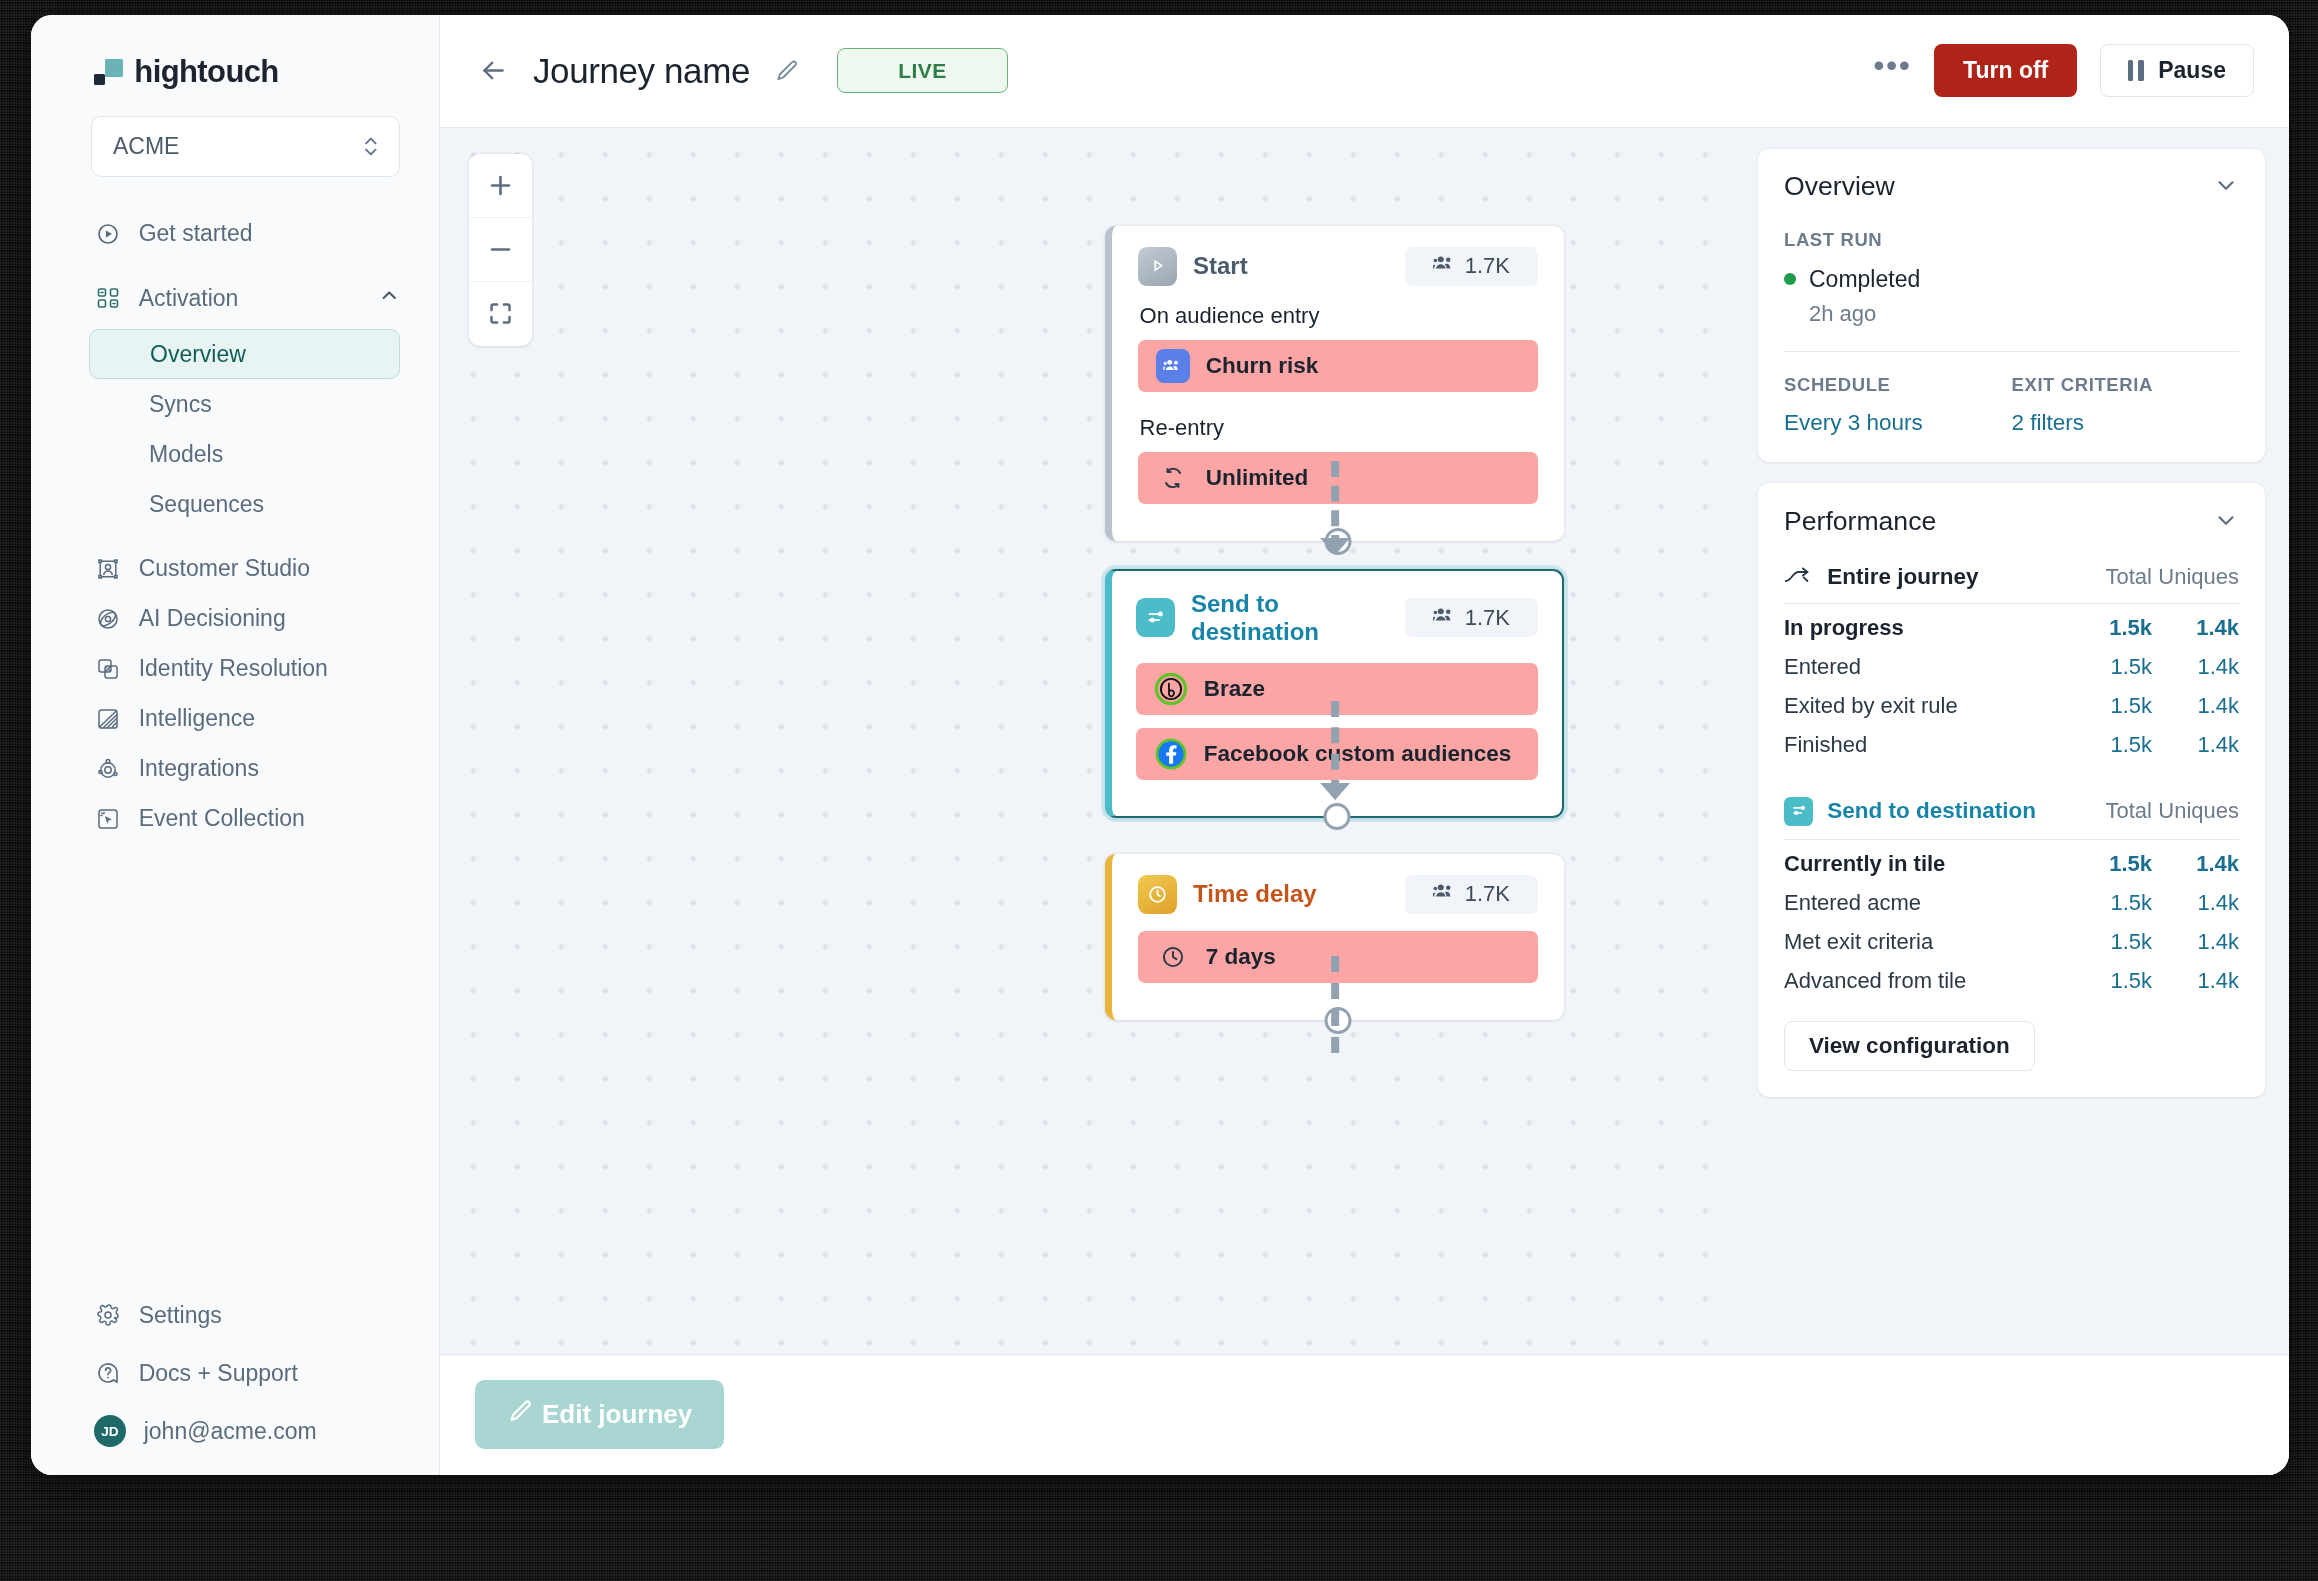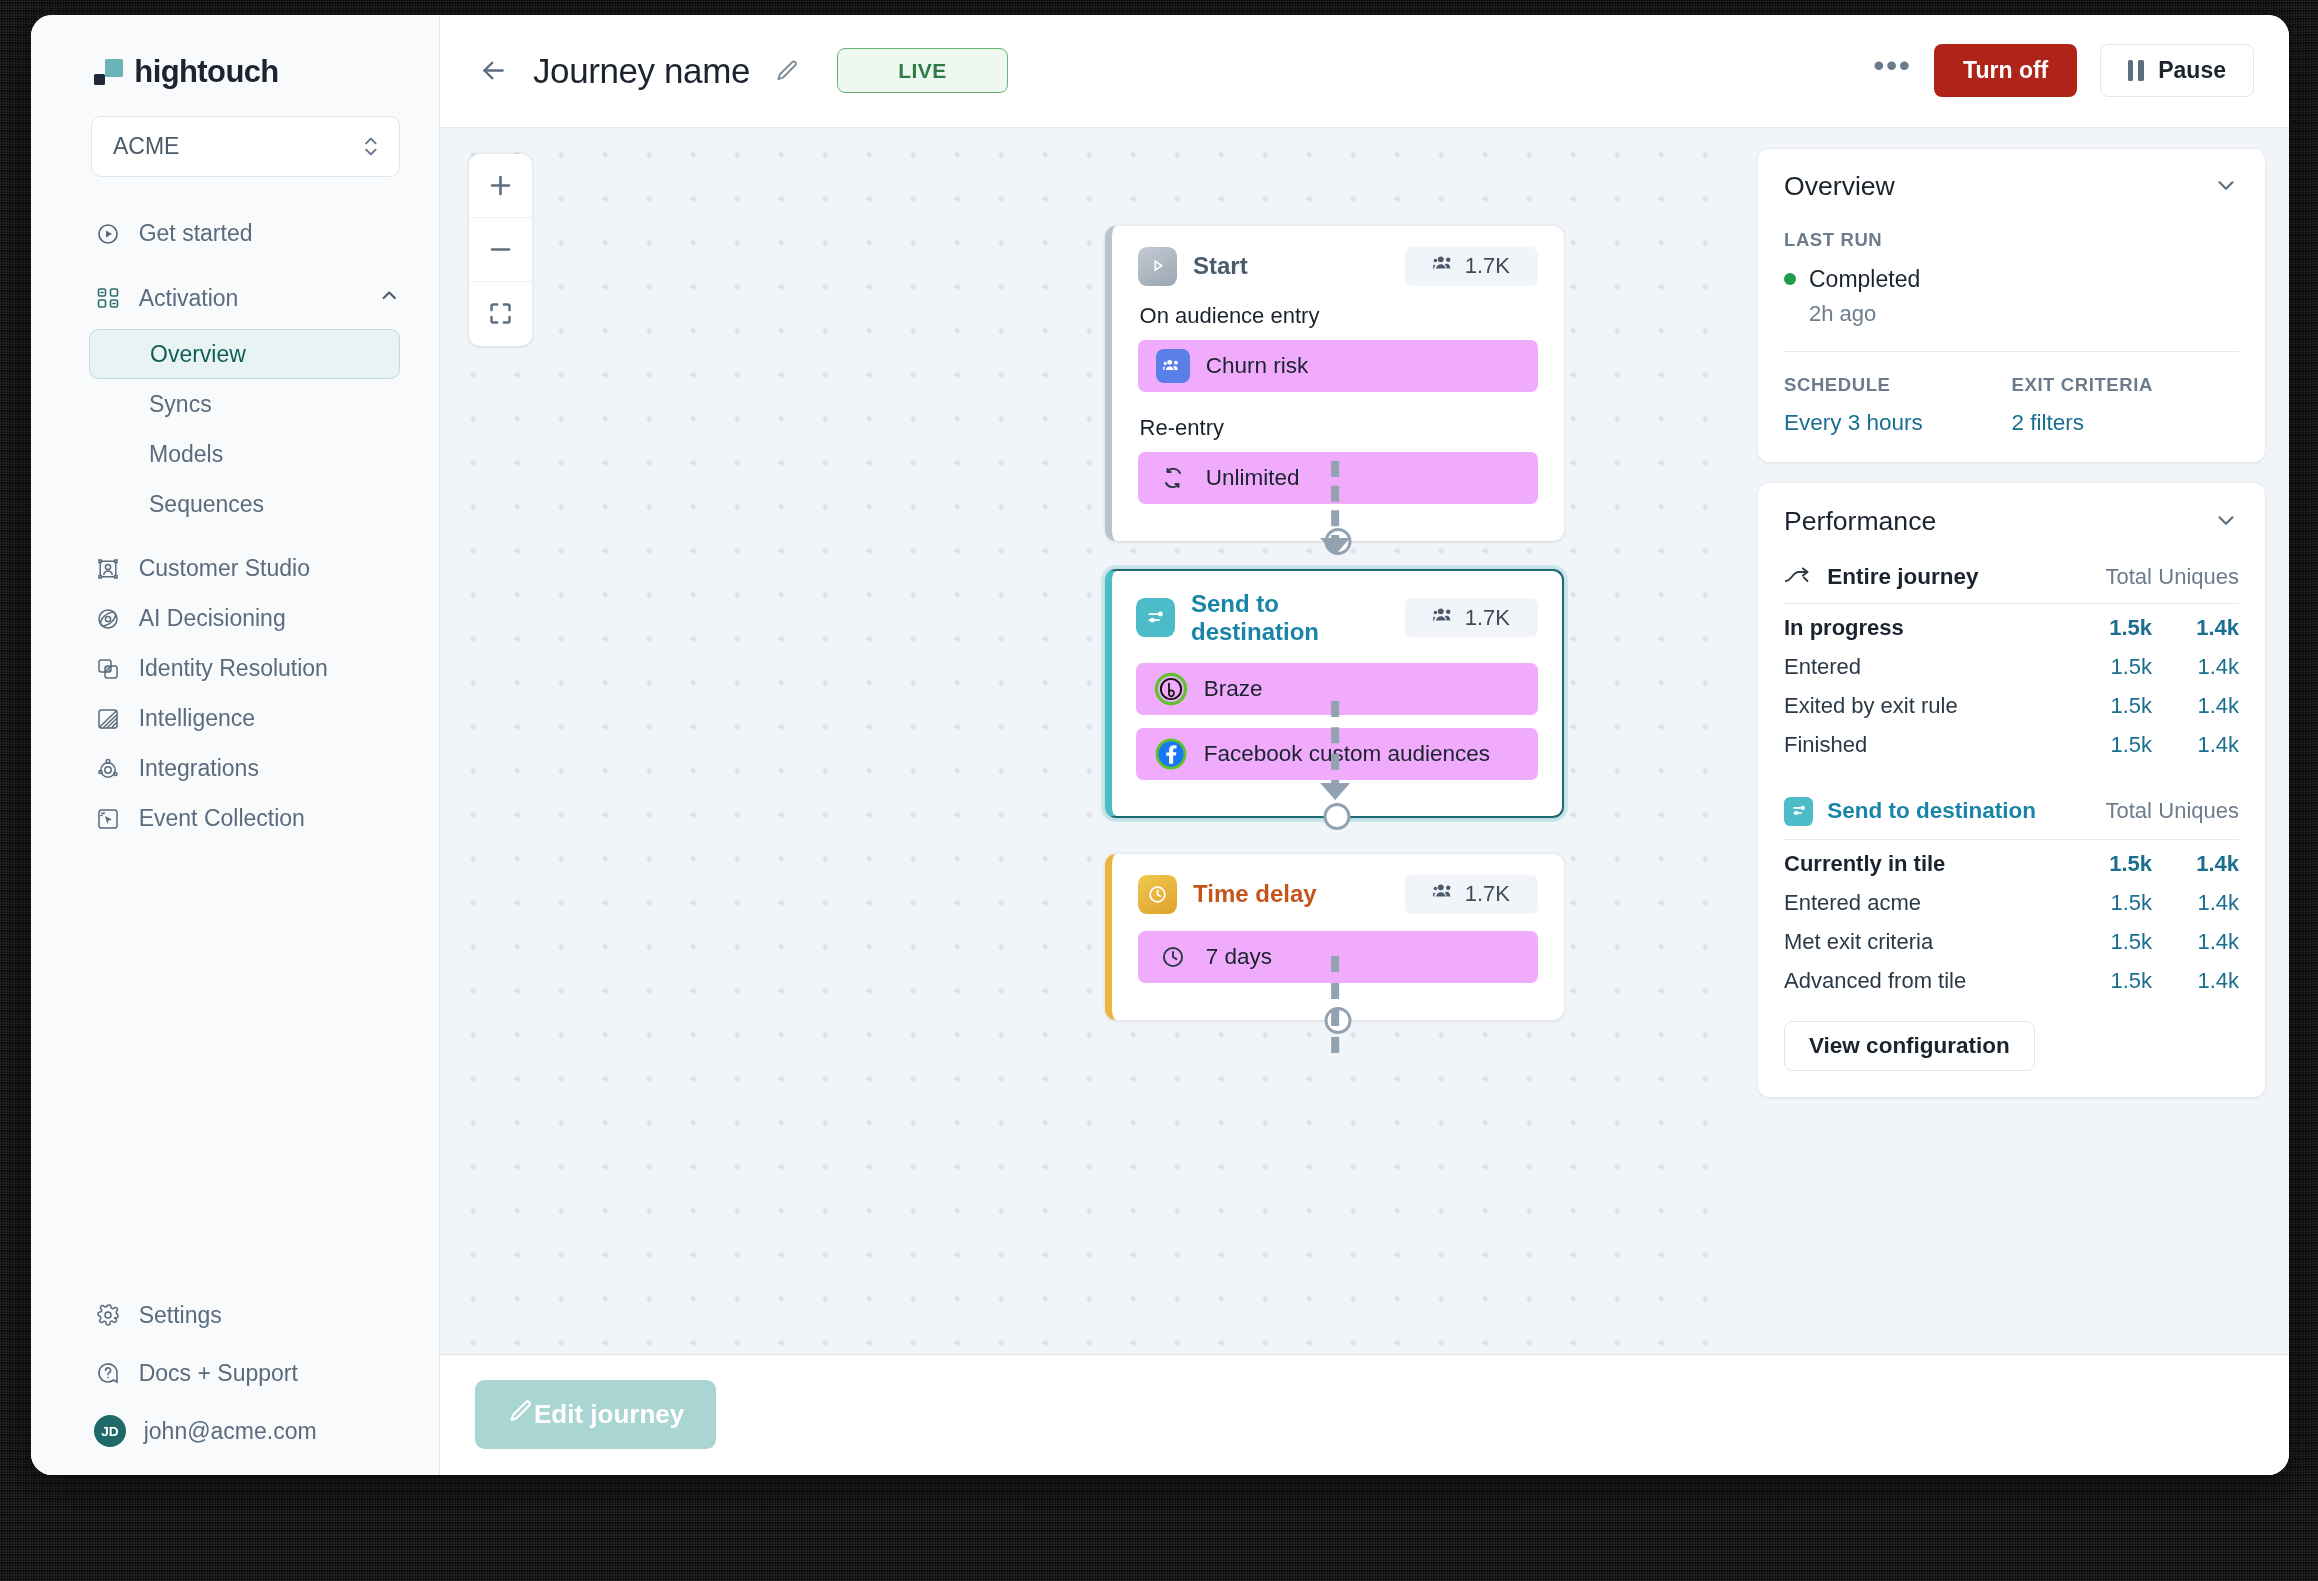--- a/index.html
+++ b/index.html
@@ -229,27 +229,28 @@
   .node-title.delay { color: #c4551a; }
   .count-pill {
     margin-left: auto;
     background: #f1f4f8; border-radius: 7.2px;
     height: 39px; padding: 0 28px;
     display: flex; align-items: center; gap: 9.7px;
     font-size: 22px; color: #3c4a59;
   }
   .node-sublabel { font-size: 22px; color: #1b232e; margin: 4.8px 0 11.3px 1.6px; }
   .node-row {
-    background: #f0abfc;
+    background: #fca5a5;
     border-radius: 7.2px;
     height: 52px;
     display: flex; align-items: center; gap: 16px;
     padding: 0 17.7px;
     font-size: 22.5px; color: #1b232e;
     margin-bottom: 13px;
+    font-weight: bold;
   }
   .node-row:last-child { margin-bottom: 0; }
   .row-ico { width: 34px; height: 34px; flex: 0 0 34px; display:flex; align-items:center; justify-content:center; }
   .ico-audience { background: #5b7fe8; border-radius: 8px; }
 
   .port {
     position: absolute;
     width: 27px; height: 27px; border-radius: 50%;
     background: #ffffff; border: 3.2px solid #93a2b1;
     left: 50%; transform: translateX(-50%);
@@ -339,21 +340,21 @@
     height: 121px; flex: 0 0 121px;
     background: #ffffff;
     border-top: 0.8px solid #e0e5eb;
     display: flex; align-items: center;
     padding-left: 35px;
   }
   .btn-edit {
     background: #a9d5d2; color: #ffffff; border: none;
     height: 69px; padding: 0 32px; border-radius: 9.7px;
     font-size: 26px; font-weight: 700; cursor: pointer;
-    display: flex; align-items: center; gap: 0;
+    display: flex; align-items: center; gap: 8px;
     font-family: "Liberation Sans", sans-serif;
   }
 </style>
 </head>
 <body>
 
 <div id="frame">
 <div id="app">
 
   <aside id="sidebar">

